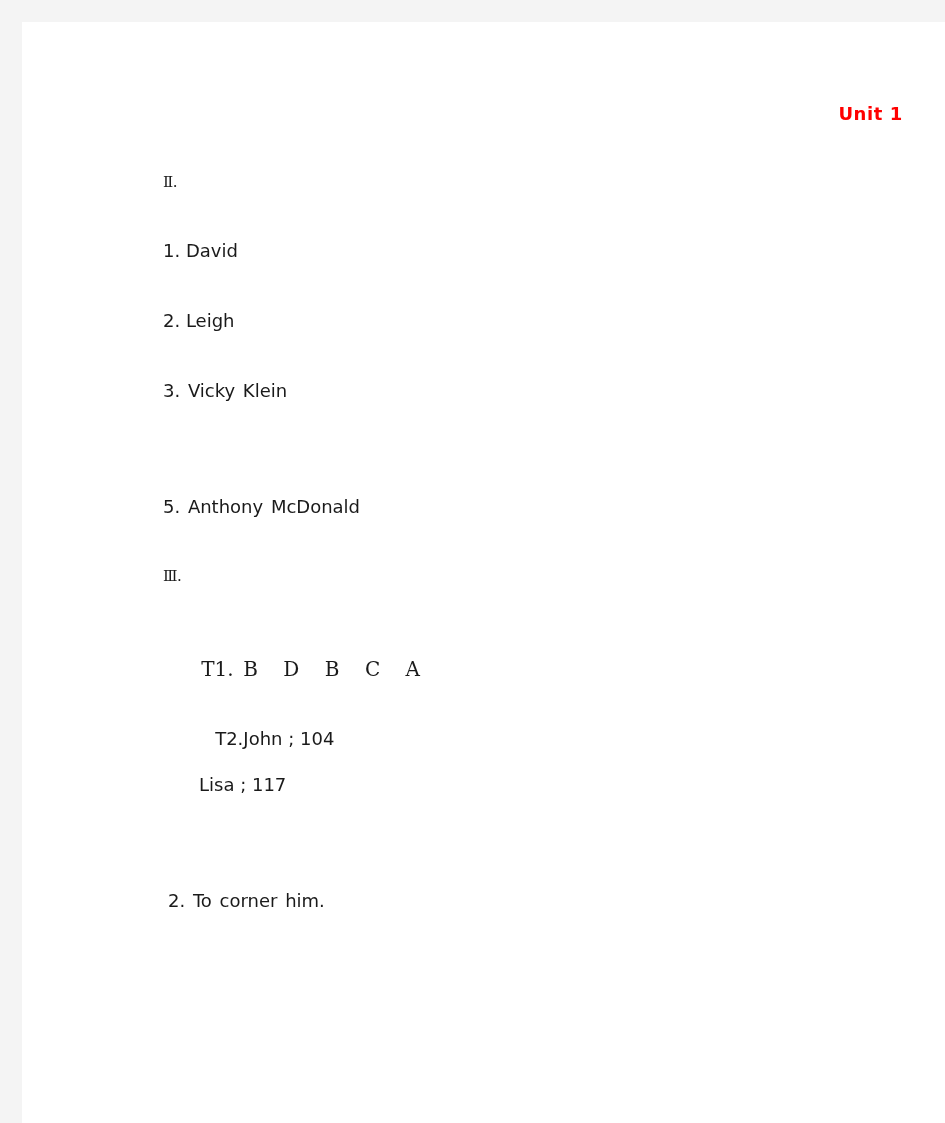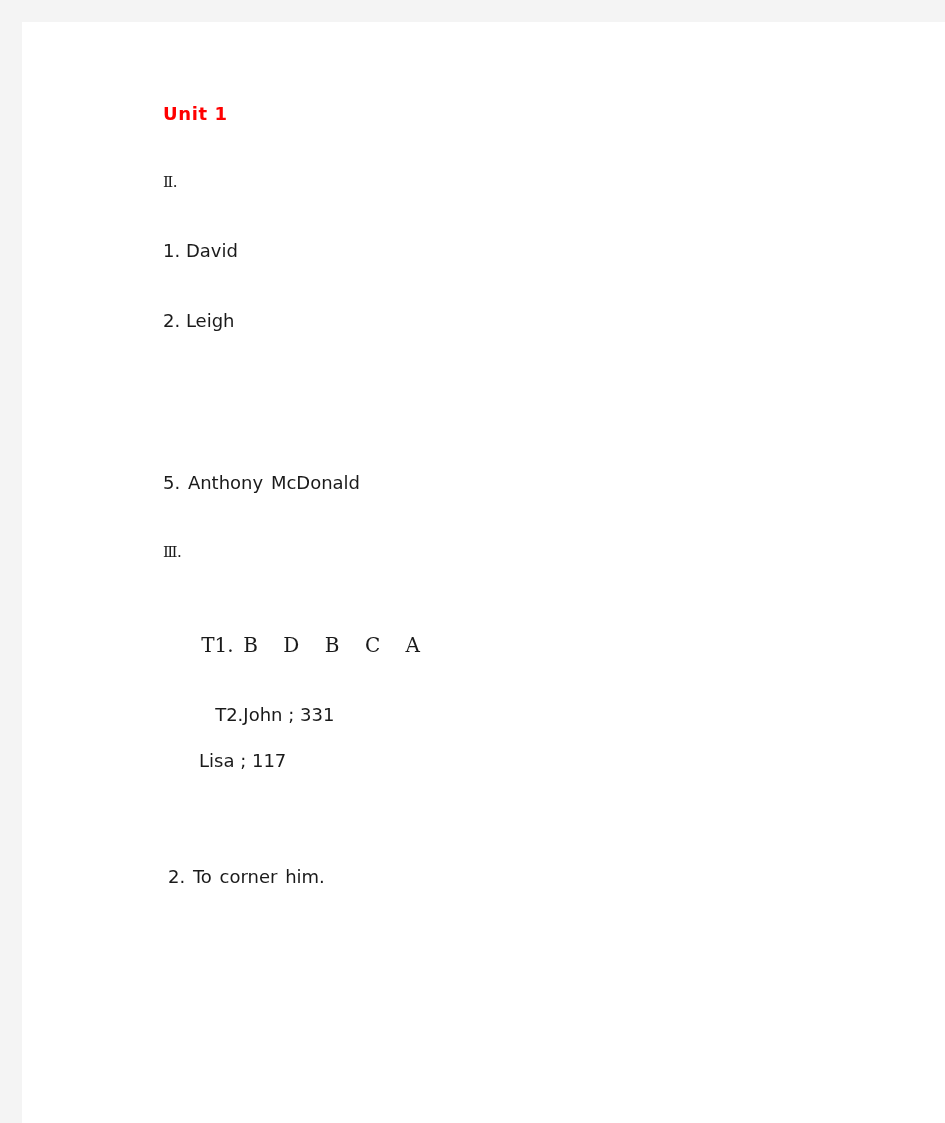--- a/index.html
+++ b/index.html
@@ -35,20 +35,21 @@
   .doc-title {
     font-family: "DejaVu Sans", sans-serif;
     font-weight: bold;
     font-size: 18px;
     letter-spacing: 0.6px;
     color: #ff0000;
     margin: 0;
     padding: 0;
     line-height: 24px;
     height: 24px;
+    text-align: right;
   }
 
   
   .section-marker {
     font-family: "DejaVu Serif", serif;
     font-size: 15px;
     color: #1a1a1a;
     line-height: 22px;
     height: 22px;
     letter-spacing: -0.5px;
@@ -118,20 +119,21 @@
     <div class="gap-block"></div>
 
     <div class="answer-line">1. David</div>
 
     <div class="gap-small"></div>
 
     <div class="answer-line">2. Leigh</div>
 
     <div class="gap-small"></div>
 
+    <div class="answer-line word-spaced">3. Vicky Klein</div>
 
     <div class="gap-small"></div>
 
 
     <div class="gap-small"></div>
 
     <div class="answer-line word-spaced">5. Anthony McDonald</div>
 
     <div class="gap-block"></div>
 
@@ -139,21 +141,21 @@
 
     <div class="gap-block"></div>
 
     <div class="answer-letters t-row">
       <span class="t-label label">T1.</span><span>B    D    B    C    A</span>
     </div>
 
     <div class="gap-small"></div>
 
     <div class="answer-line t-row">
-      <span class="t-label-wide">T2.</span><span>John ; 331</span>
+      <span class="t-label-wide">T2.</span><span>John ; 104</span>
     </div>
 
     <div class="gap-small"></div>
 
     <div class="answer-line indent-2">Lisa ; 117</div>
 
     <div class="gap-small"></div>
 
 
     <div class="gap-small"></div>

